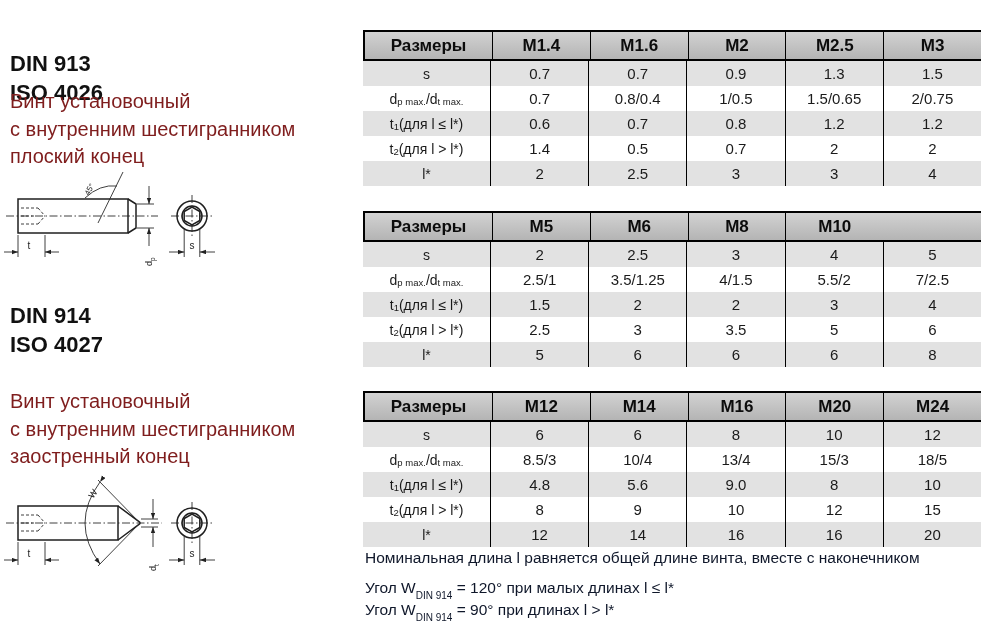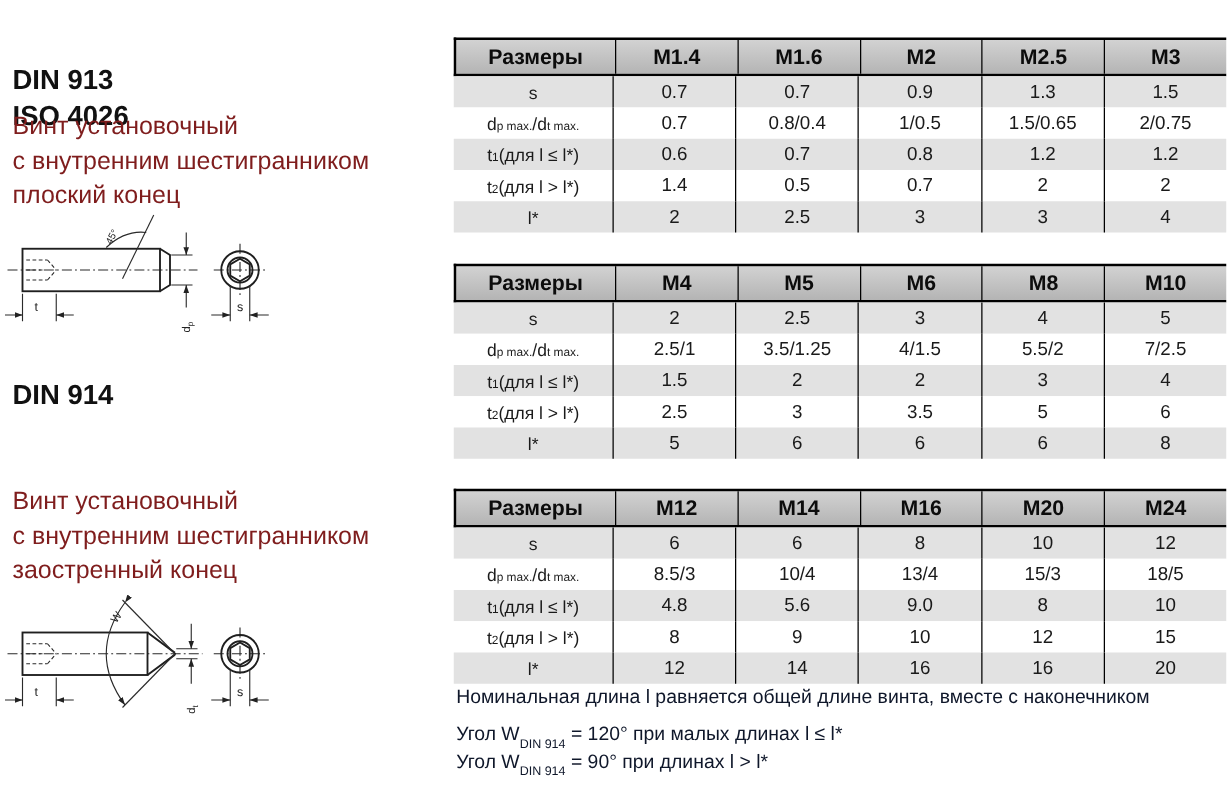--- a/index.html
+++ b/index.html
@@ -126,20 +126,21 @@
           <line class="dim" x1="169" y1="86" x2="184.2" y2="86" marker-end="url(#arr1)"></line>
           <line class="dim" x1="215" y1="86" x2="199.8" y2="86" marker-end="url(#arr1)"></line>
           <text x="192" y="83" font-size="10" text-anchor="middle">s</text>
         </g>
       </g>
     </svg>
   </div>
 
   <div class="std-block" id="std2">
     <div>DIN 914</div>
+    <div>ISO 4027</div>
   </div>
 
   <div class="desc" id="desc2">
     <div>Винт установочный</div>
     <div>с внутренним шестигранником</div>
     <div>заостренный конец</div>
   </div>
 
   <div class="drawing" id="drawing2">
     <svg width="235" height="122" viewBox="0 0 235 122">
@@ -260,21 +261,20 @@
         <div class="t-cell">2</div>
         <div class="t-cell">2.5</div>
         <div class="t-cell">3</div>
         <div class="t-cell">3</div>
         <div class="t-cell">4</div>
       </div>
     </div>
   <div class="dims-table" id="table-1">
       <div class="t-row header">
         <div class="t-cell label">Размеры</div>
-        <div class="t-cell">M4</div>
         <div class="t-cell">M5</div>
         <div class="t-cell">M6</div>
         <div class="t-cell">M8</div>
         <div class="t-cell">M10</div>
       </div>
       <div class="t-row shade">
         <div class="t-cell label">
           <span>s</span>
         </div>
         <div class="t-cell">2</div>

